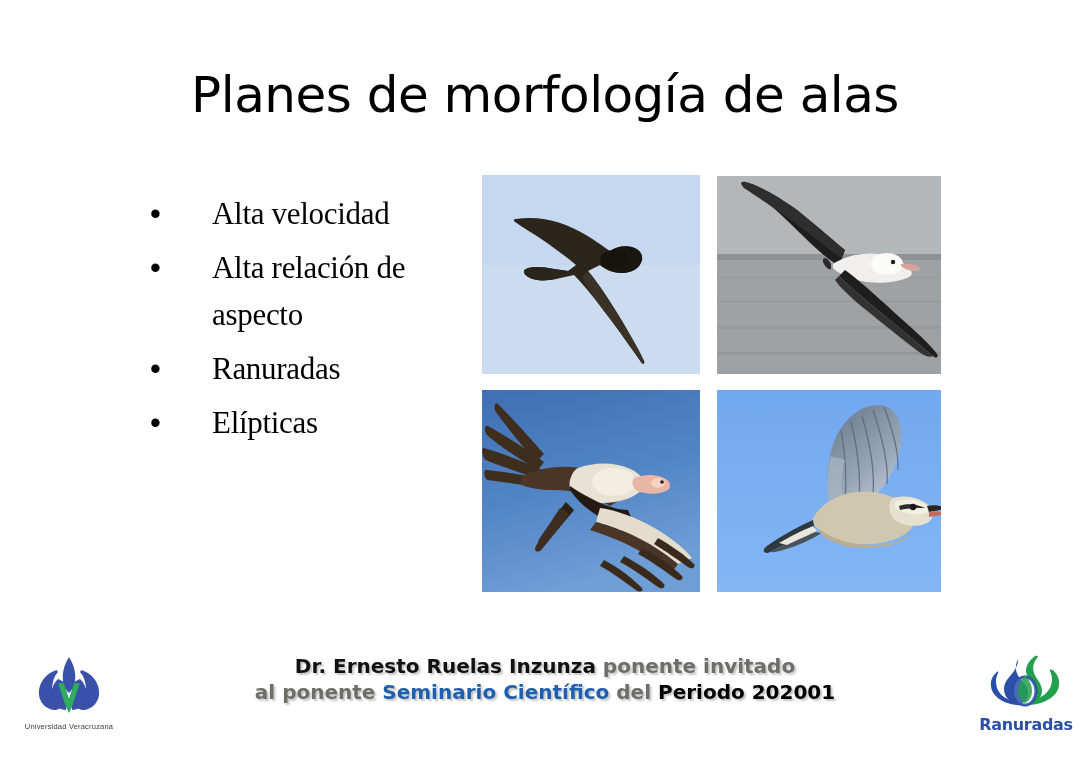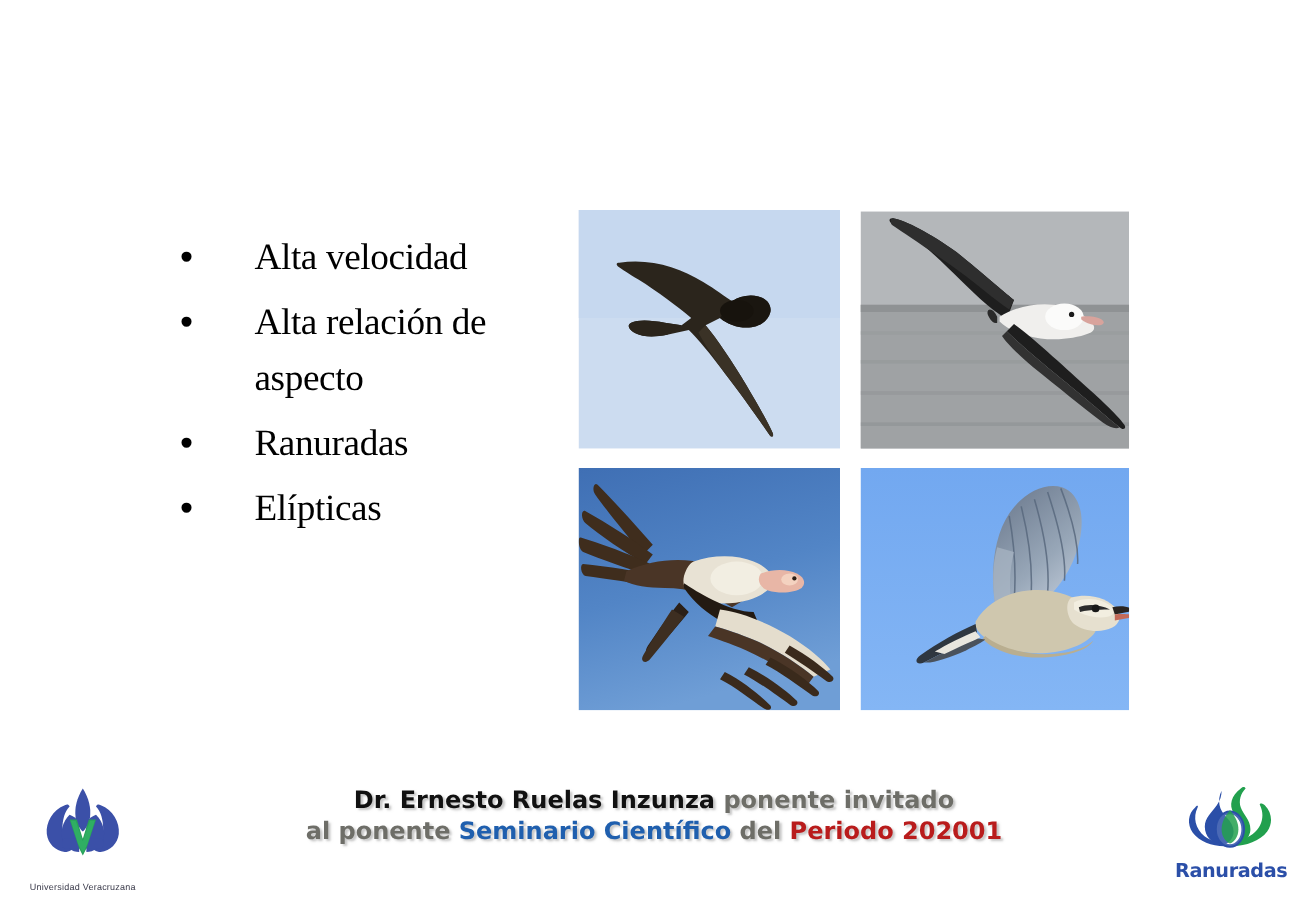--- a/index.html
+++ b/index.html
@@ -95,36 +95,36 @@
     font-size: 20px;
     line-height: 26px;
   }
   .credit-line { white-space: nowrap; }
   .seg {
     text-shadow: 2px 2px 2px rgba(150,150,150,0.55);
   }
   .seg-name   { color: #111111; font-weight: bold; }
   .seg-gray   { color: #6e6e68; font-weight: bold; text-align: right; }
   .seg-blue   { color: #1f5fae; font-weight: bold; }
-  .seg-green  { color: #b91c1c; font-weight: bold; }
+  .seg-green  { color: #000000; font-weight: bold; }
 
   
   #logo-uv {
     position: absolute;
     left: 14px;
     top: 655px;
     width: 110px;
     height: 82px;
     text-align: center;
   }
   #logo-uv-caption {
     font-size: 7.5px;
     color: #3a3a4a;
     letter-spacing: 0.2px;
-    margin-top: 13px;
+    margin-top: 1px;
     font-family: "Liberation Sans", sans-serif;
   }
   #logo-inbioteca {
     position: absolute;
     left: 972px;
     top: 653px;
     width: 108px;
     height: 84px;
     text-align: center;
   }
@@ -135,20 +135,21 @@
     letter-spacing: -0.3px;
     margin-top: 0px;
     font-family: "DejaVu Sans", sans-serif;
   }
 </style>
 </head>
 <body>
 
 <div id="slide">
 
+  <div id="slide-title">Planes de morfología de alas</div>
 
   <div id="bullet-list">
 
     <div class="bullet-item">
       <span class="bullet-dot">•</span>
       <span class="bullet-text">Alta velocidad</span>
     </div>
 
     <div class="bullet-item">
       <span class="bullet-dot">•</span>

